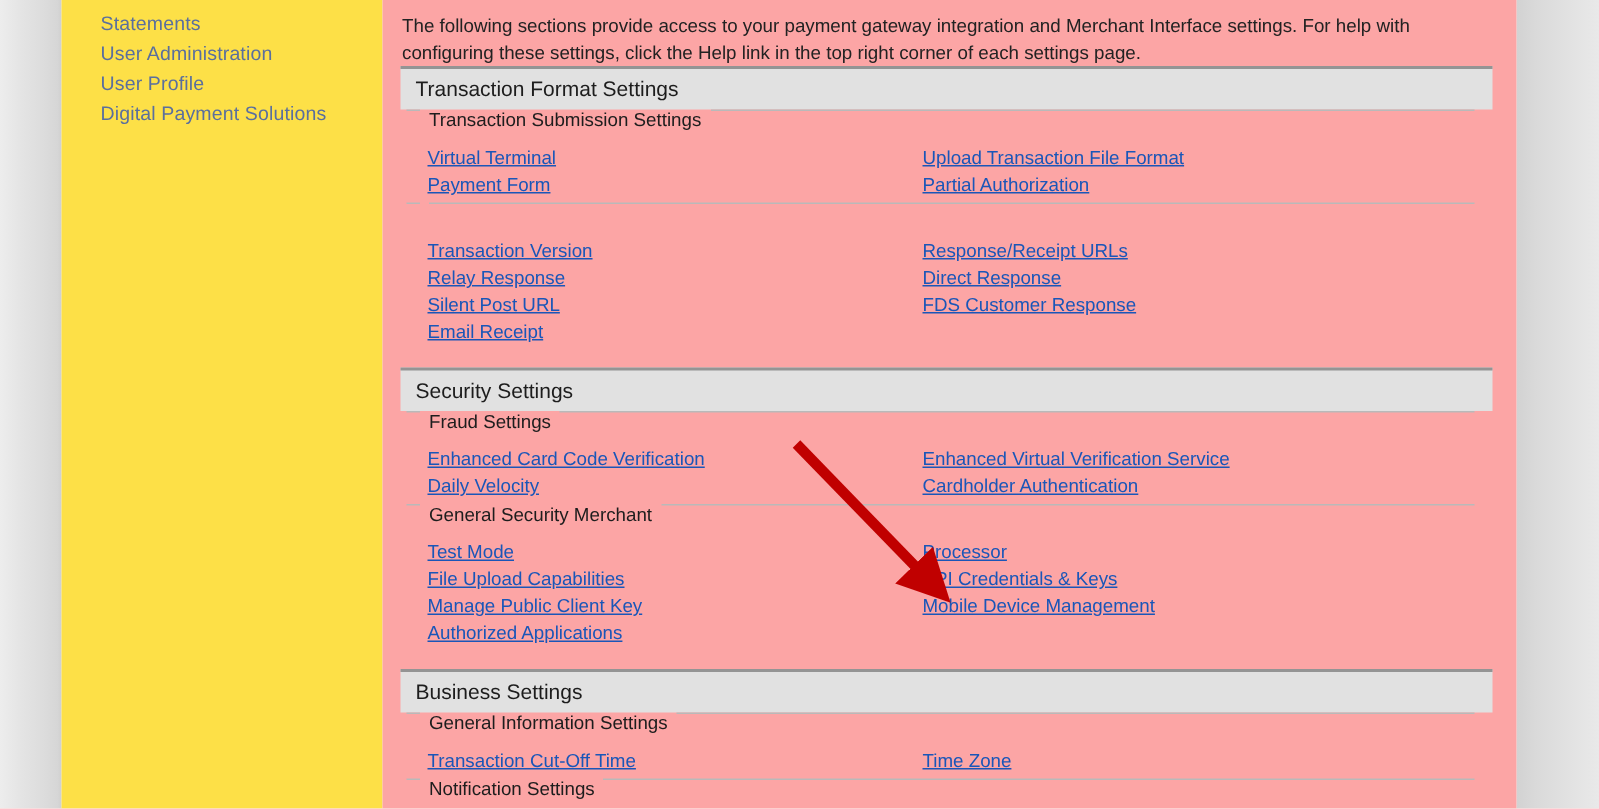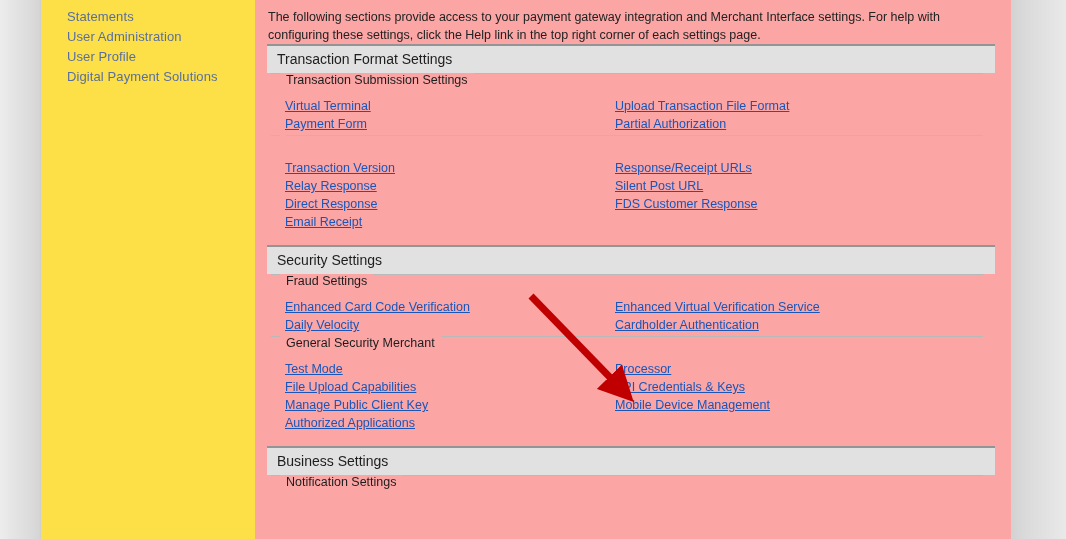--- a/index.html
+++ b/index.html
@@ -207,22 +207,22 @@
 
         <div class="group">
           <div class="group-legend">
             <span class="legend-stub"></span>
             <span class="legend-rule"></span>
           </div>
           <div class="link-grid">
             <div class="link-cell"><a class="settings-link">Transaction Version</a></div>
             <div class="link-cell"><a class="settings-link">Response/Receipt URLs</a></div>
             <div class="link-cell"><a class="settings-link">Relay Response</a></div>
+            <div class="link-cell"><a class="settings-link">Direct Response</a></div>
             <div class="link-cell"><a class="settings-link">Silent Post URL</a></div>
-            <div class="link-cell"><a class="settings-link">Direct Response</a></div>
             <div class="link-cell"><a class="settings-link">FDS Customer Response</a></div>
             <div class="link-cell"><a class="settings-link">Email Receipt</a></div>
           </div>
         </div>
 
       </div>
     </section>
 
     <section class="section">
       <div class="section-header">Security Settings</div>
@@ -260,20 +260,31 @@
           </div>
         </div>
 
       </div>
     </section>
 
     <section class="section">
       <div class="section-header">Business Settings</div>
       <div class="section-body">
 
+        <div class="group">
+          <div class="group-legend">
+            <span class="legend-stub"></span>
+            <span class="legend-text">General Information Settings</span>
+            <span class="legend-rule"></span>
+          </div>
+          <div class="link-grid">
+            <div class="link-cell"><a class="settings-link">Transaction Cut-Off Time</a></div>
+            <div class="link-cell"><a class="settings-link">Time Zone</a></div>
+          </div>
+        </div>
 
         <div class="group">
           <div class="group-legend">
             <span class="legend-stub"></span>
             <span class="legend-text">Notification Settings</span>
             <span class="legend-rule"></span>
           </div>
         </div>
 
       </div>

